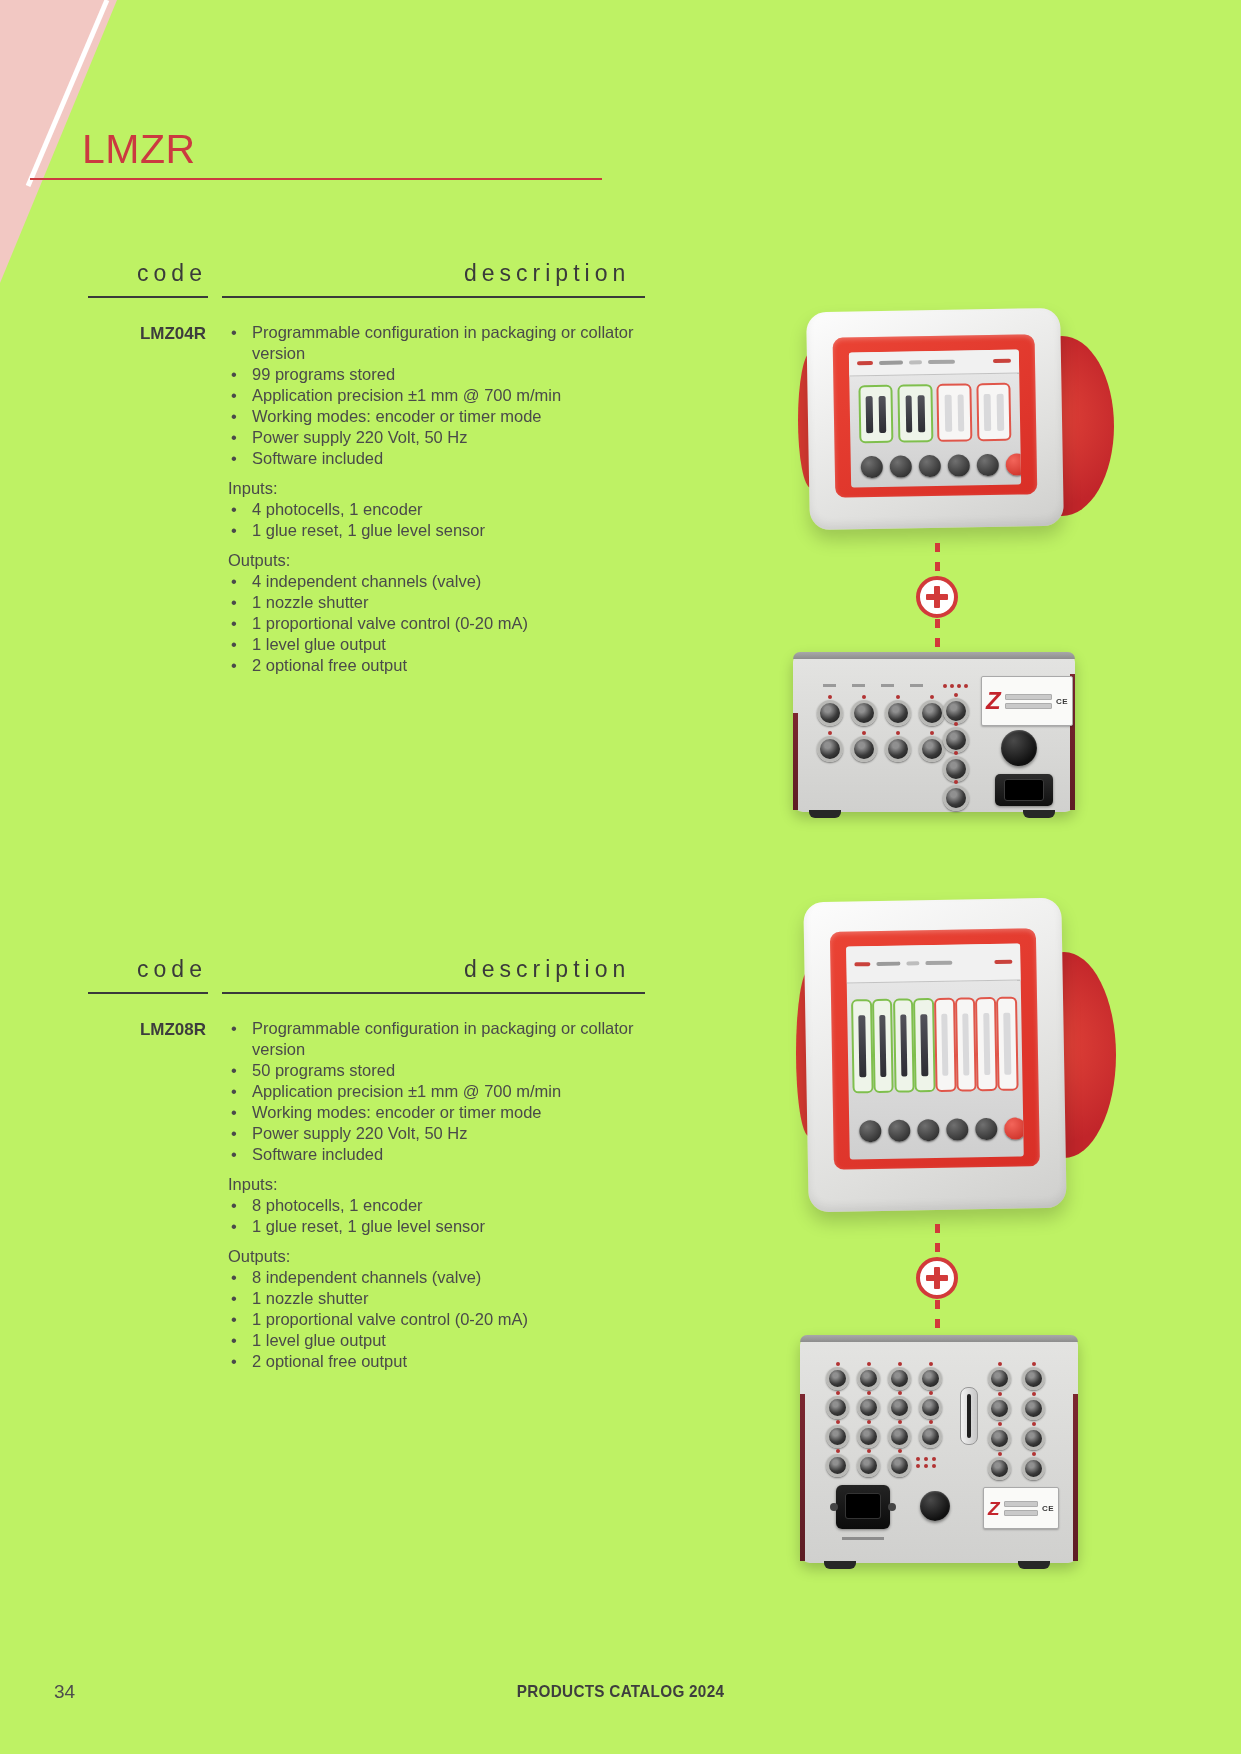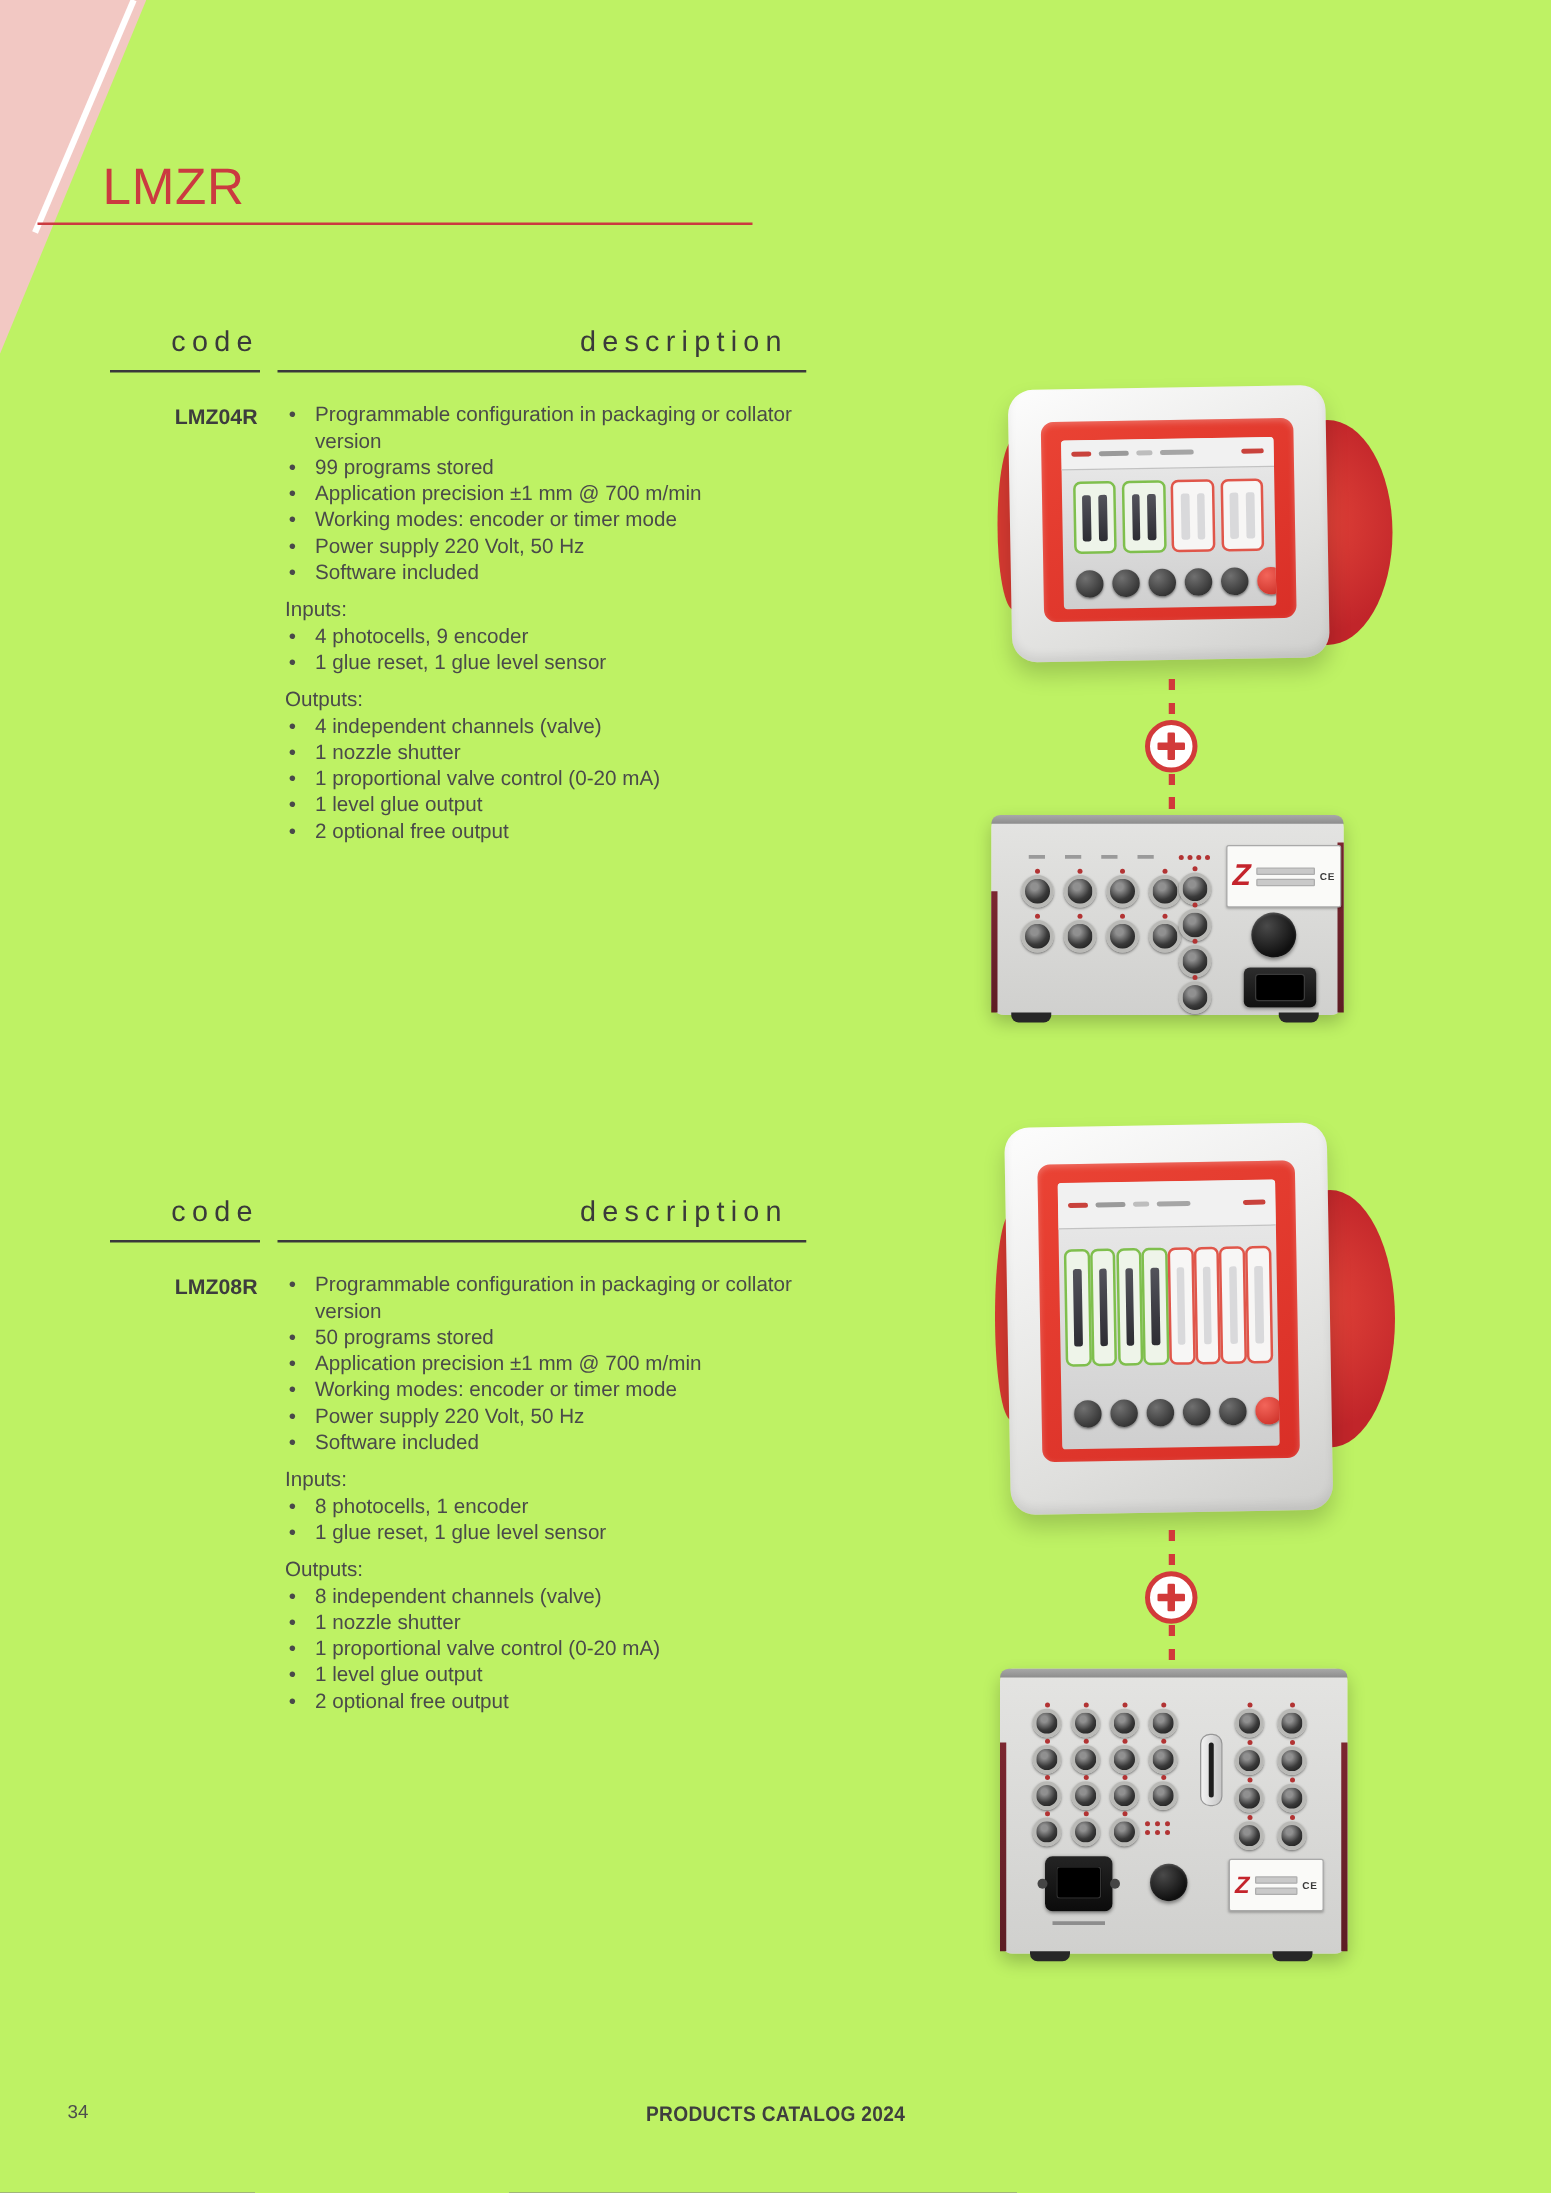--- a/index.html
+++ b/index.html
@@ -123,21 +123,21 @@
   .pwr .socket{position:absolute;left:15px;right:15px;top:8px;bottom:10px;background:#000;
     border-radius:3px;box-shadow:inset 0 0 0 1px #343434;}
   .pwr-lbl{position:absolute;height:3px;background:#8d8d8d;}
   .slot{position:absolute;width:16px;background:linear-gradient(90deg,#f2f2f2,#c6c6c6);
     border:1px solid #979797;border-radius:8px;}
   .slot i{position:absolute;left:50%;top:6px;bottom:6px;width:4px;margin-left:-2px;
     background:#1e1e1e;border-radius:2px;}
   .foot{position:absolute;bottom:-6px;width:32px;height:8px;border-radius:0 0 6px 6px;background:#272727;}
 
   
-  .page-number{position:absolute;left:54px;top:1681px;font-size:15px;color:#4d4d4d;}
+  .page-number{position:absolute;left:54px;top:1681px;font-size:19px;color:#4d4d4d;}
   .footer-title{position:absolute;left:0;right:0;top:1682px;text-align:center;
     font-size:17px;font-weight:bold;color:#3e3e3e;transform:scaleX(.9);letter-spacing:.3px;}
 </style>
 </head>
 <body>
 
 <div class="page">
 
   <div class="corner-wedge"></div>
   <div class="wedge-stripe"></div>
@@ -157,21 +157,21 @@
         <li>Programmable configuration in packaging or collator version</li>
         <li>99 programs stored</li>
         <li>Application precision ±1 mm @ 700 m/min</li>
         <li>Working modes: encoder or timer mode</li>
         <li>Power supply 220 Volt, 50 Hz</li>
         <li>Software included</li>
       </ul>
     <div class="group-label">Inputs:</div>
     <ul>
 
-    <li>4 photocells, 9 encoder</li>
+    <li>4 photocells, 1 encoder</li>
         <li>1 glue reset, 1 glue level sensor</li>
       </ul>
     <div class="group-label">Outputs:</div>
     <ul>
 
     <li>4 independent channels (valve)</li>
         <li>1 nozzle shutter</li>
         <li>1 proportional valve control (0-20 mA)</li>
         <li>1 level glue output</li>
         <li>2 optional free output</li>

